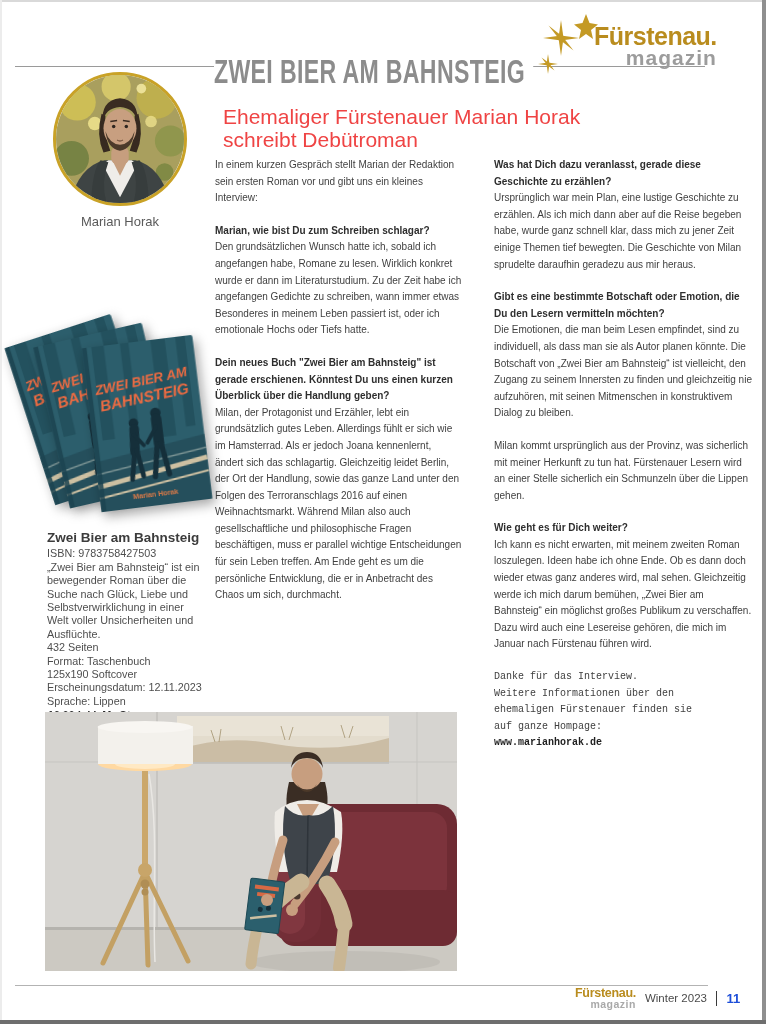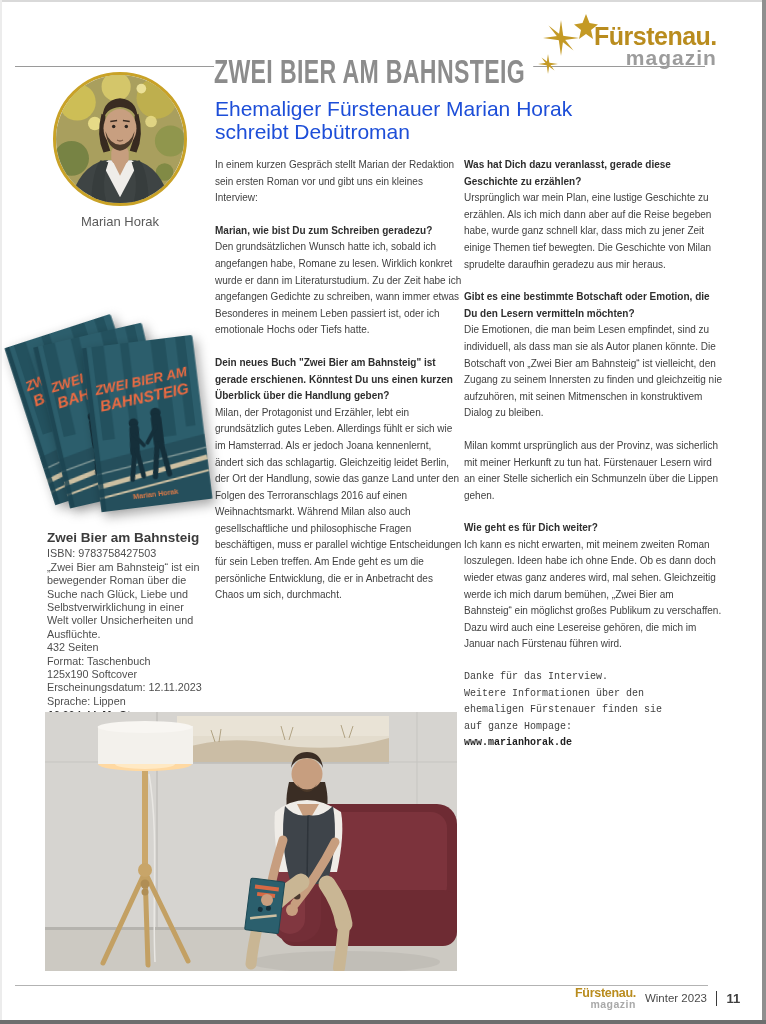--- a/index.html
+++ b/index.html
@@ -27,27 +27,27 @@
   .portrait{position:absolute;left:53px;top:72px;width:134px;height:134px;margin:0;
             border-radius:50%;overflow:hidden;border:3px solid #c9a227;box-sizing:border-box;}
   .portrait svg{display:block;}
   .portrait-caption{position:absolute;left:40px;top:214px;width:160px;text-align:center;
                     font-size:13px;color:#5a5a5a;}
 
   
   .title{position:absolute;left:214px;top:53px;margin:0;white-space:nowrap;
          font-size:33px;font-weight:700;letter-spacing:.5px;color:#8c8c8c;
          transform:scaleX(.70);transform-origin:left center;background:#fff;padding-right:12px;}
-  .subtitle{position:absolute;left:215px;top:97px;margin:0;font-weight:400;
-            font-size:21px;line-height:23px;color:#1d4ed8;}
+  .subtitle{position:absolute;left:215px;top:97px;margin:8px;font-weight:400;
+            font-size:21px;line-height:23px;color:#ef4444;}
 
   
   .col{position:absolute;top:157px;font-size:10px;line-height:16.6px;color:#3f3f3f;}
   .col-left{left:215px;width:247px;}
-  .col-right{left:464px;width:259px;}
+  .col-right{left:494px;width:259px;}
   .col p{margin:0 0 16px 0;}
   .col p.q{margin:0;font-weight:bold;color:#2e2e2e;}
   .col p.a{margin:0 0 16px 0;}
   .closing p{margin:0;font-family:Liberation Mono, monospace;}
   .closing .site{font-weight:bold;color:#1f1f1f;}
 
   
   .bookstack{position:absolute;left:25px;top:315px;width:192px;height:200px;}
   .book{position:absolute;width:112px;height:165px;}
   .book svg{display:block;filter:drop-shadow(3px 5px 6px rgba(0,0,0,.35));}
@@ -66,21 +66,21 @@
   .photo svg{display:block;}
 
   
   .footer-rule{position:absolute;left:15px;top:985px;width:693px;border-top:1px solid #b3b3b3;}
   .footer{position:absolute;left:575px;top:987px;display:flex;align-items:center;gap:9px;}
   .f-logo{text-align:right;line-height:1;}
   .f-primary{font-weight:bold;font-size:12.5px;color:#b98c1e;letter-spacing:-0.3px;}
   .f-secondary{font-weight:bold;font-size:10.5px;color:#a9a9a9;letter-spacing:.5px;margin-top:-1px;}
   .f-issue{font-size:11.5px;color:#4a4a4a;}
   .f-sep{width:1.5px;height:15px;background:#3a3a3a;}
-  .f-page{font-size:13px;font-weight:bold;color:#404040;}
+  .f-page{font-size:13px;font-weight:bold;color:#1d4ed8;}
 </style>
 </head>
 <body>
 
 <div class="page">
 
   <div class="header-rule"></div>
 
   <div class="brand">
     <svg class="stars" width="70" height="66" viewBox="0 0 70 66">
@@ -143,21 +143,21 @@
   <div class="portrait-caption">Marian Horak</div>
 
   <h1 class="title">ZWEI BIER AM BAHNSTEIG</h1>
   <h2 class="subtitle">
     <span>Ehemaliger Fürstenauer Marian Horak</span><br>
     <span>schreibt Debütroman</span>
   </h2>
 
   <div class="col col-left">
     <p>In einem kurzen Gespräch stellt Marian der Redaktion sein ersten Roman vor und gibt uns ein kleines Interview:</p>
-    <p class="q">Marian, wie bist Du zum Schreiben geradezu?</p>
+    <p class="q">Marian, wie bist Du zum Schreiben schlagar?</p>
     <p class="a">Den grundsätzlichen Wunsch hatte ich, sobald ich angefangen habe, Romane zu lesen. Wirklich konkret wurde er dann im Literaturstudium. Zu der Zeit habe ich angefangen Gedichte zu schreiben, wann immer etwas Besonderes in meinem Leben passiert ist, oder ich emotionale Hochs oder Tiefs hatte.</p>
     <p class="q">Dein neues Buch "Zwei Bier am Bahnsteig" ist gerade erschienen. Könntest Du uns einen kurzen Überblick über die Handlung geben?</p>
     <p class="a">Milan, der Protagonist und Erzähler, lebt ein grundsätzlich gutes Leben. Allerdings fühlt er sich wie im Hamsterrad. Als er jedoch Joana kennenlernt, ändert sich das schlagar­tig. Gleichzeitig leidet Berlin, der Ort der Handlung, sowie das ganze Land unter den Folgen des Terroranschlags 2016 auf einen Weihnachtsmarkt. Während Milan also auch gesellschaftliche und philosophische Fragen beschäftigen, muss er parallel wichtige Entscheidungen für sein Leben treffen. Am Ende geht es um die persönliche Entwicklung, die er in Anbetracht des Chaos um sich, durchmacht.</p>
   </div>
 
   <div class="col col-right">
     <p class="q">Was hat Dich dazu veranlasst, gerade diese Geschichte zu erzählen?</p>
     <p class="a">Ursprünglich war mein Plan, eine lustige Geschichte zu erzählen. Als ich mich dann aber auf die Reise begeben habe, wurde ganz schnell klar, dass mich zu jener Zeit einige Themen tief bewegten. Die Ge­schichte von Milan sprudelte daraufhin geradezu aus mir heraus.</p>
     <p class="q">Gibt es eine bestimmte Botschaft oder Emotion, die Du den Lesern vermitteln möchten?</p>
     <p class="a">Die Emotionen, die man beim Lesen em­pfindet, sind zu individuell, als dass man sie als Autor planen könnte. Die Botschaft von „Zwei Bier am Bahnsteig“ ist vielleicht, den Zugang zu seinem Innersten zu finden und gleichzeitig nie aufzuhören, mit seinen Mitmenschen in konstruktivem Dialog zu bleiben.</p>

